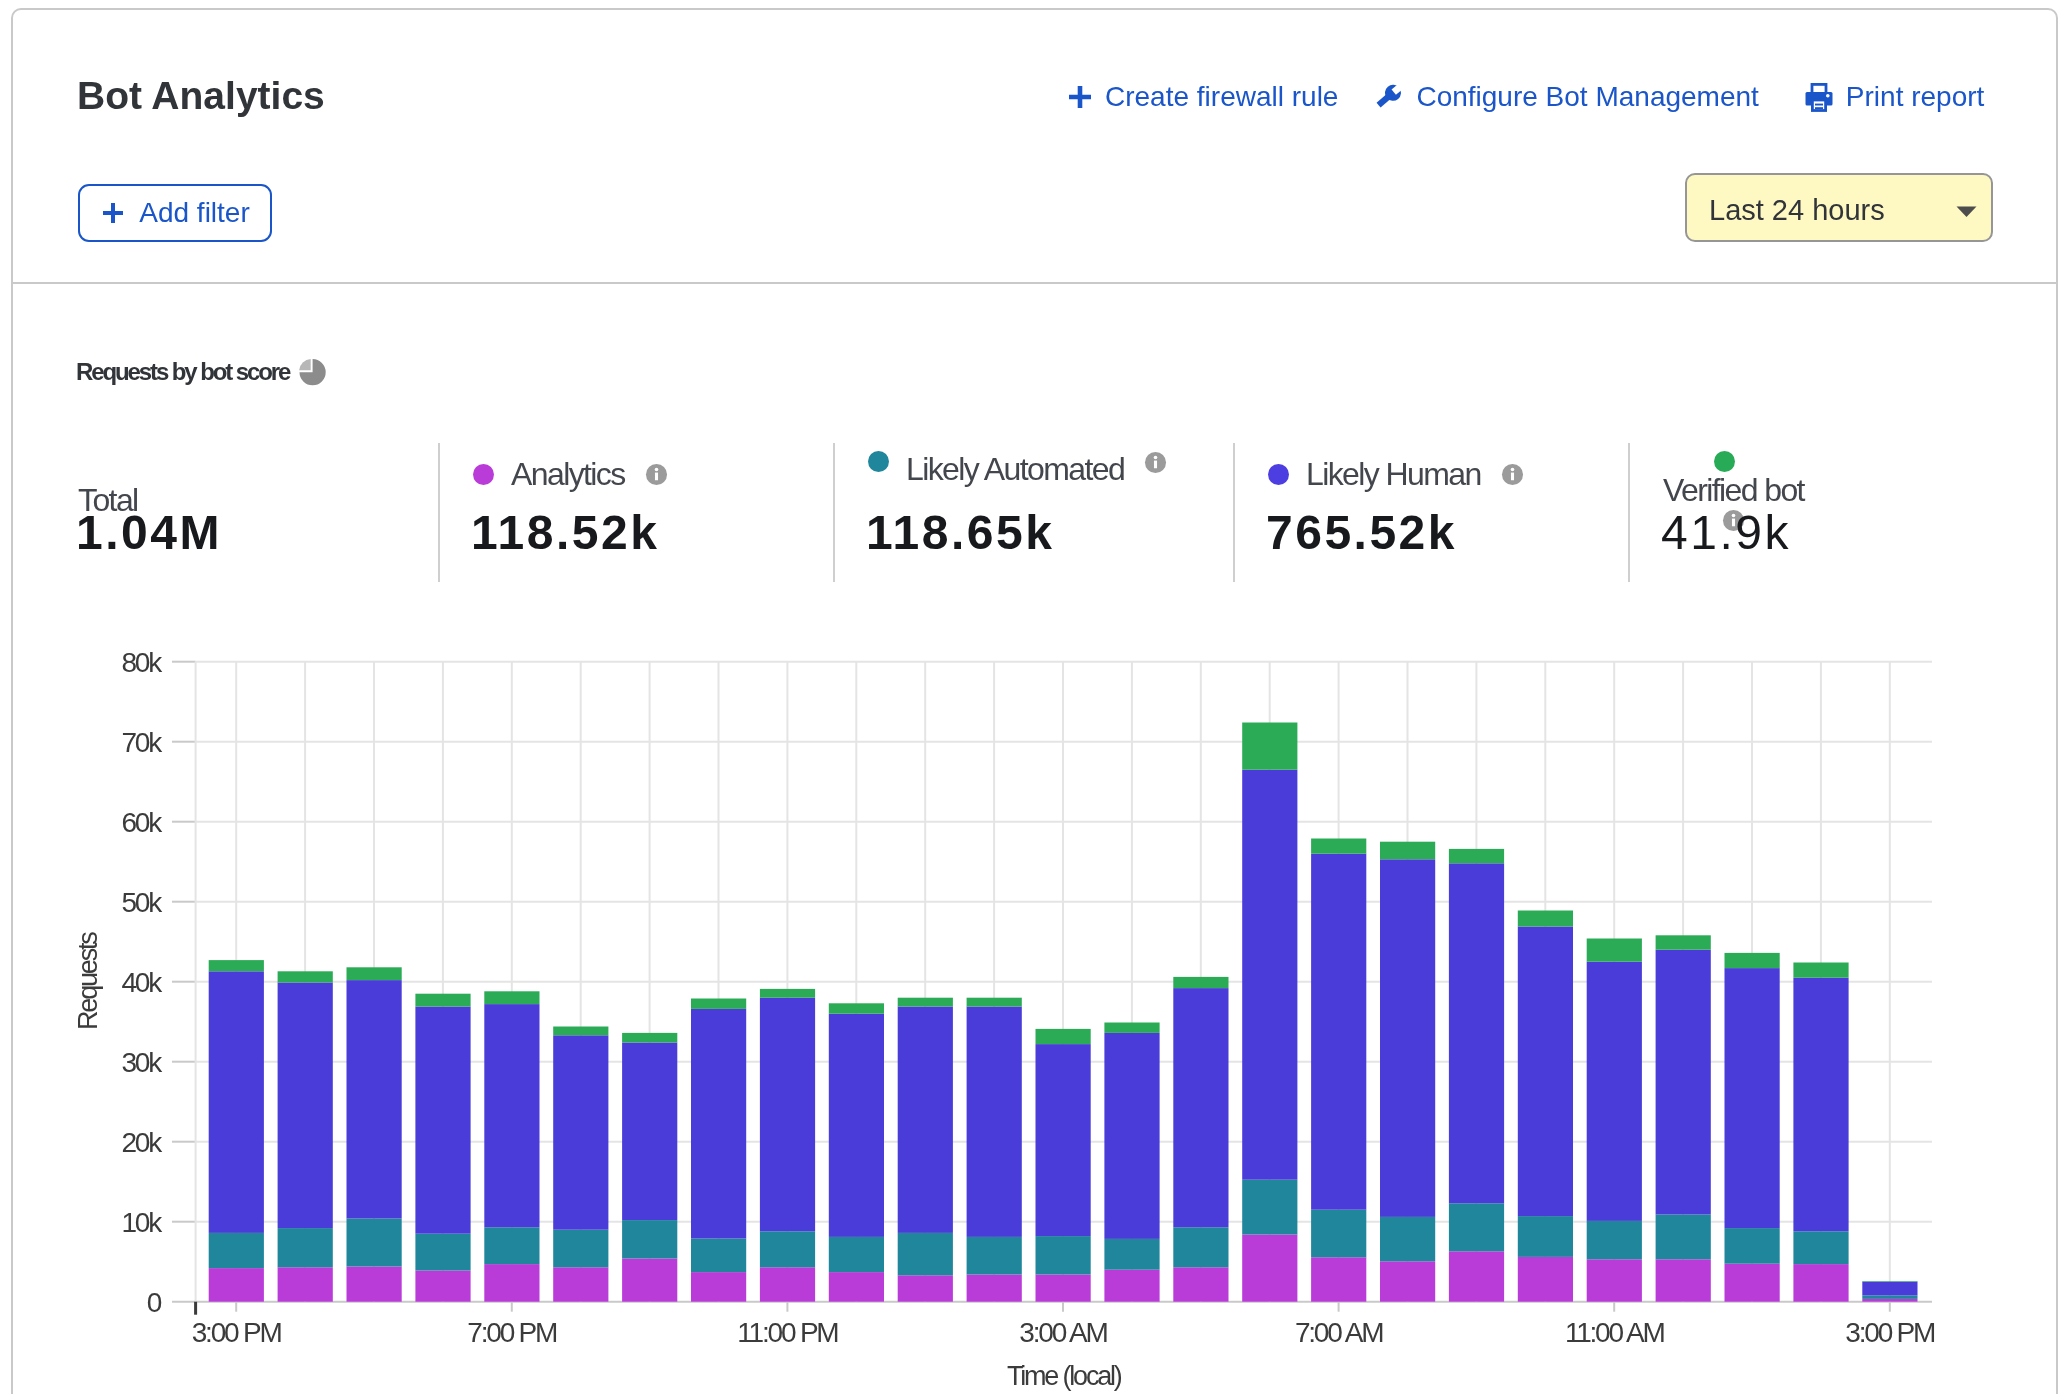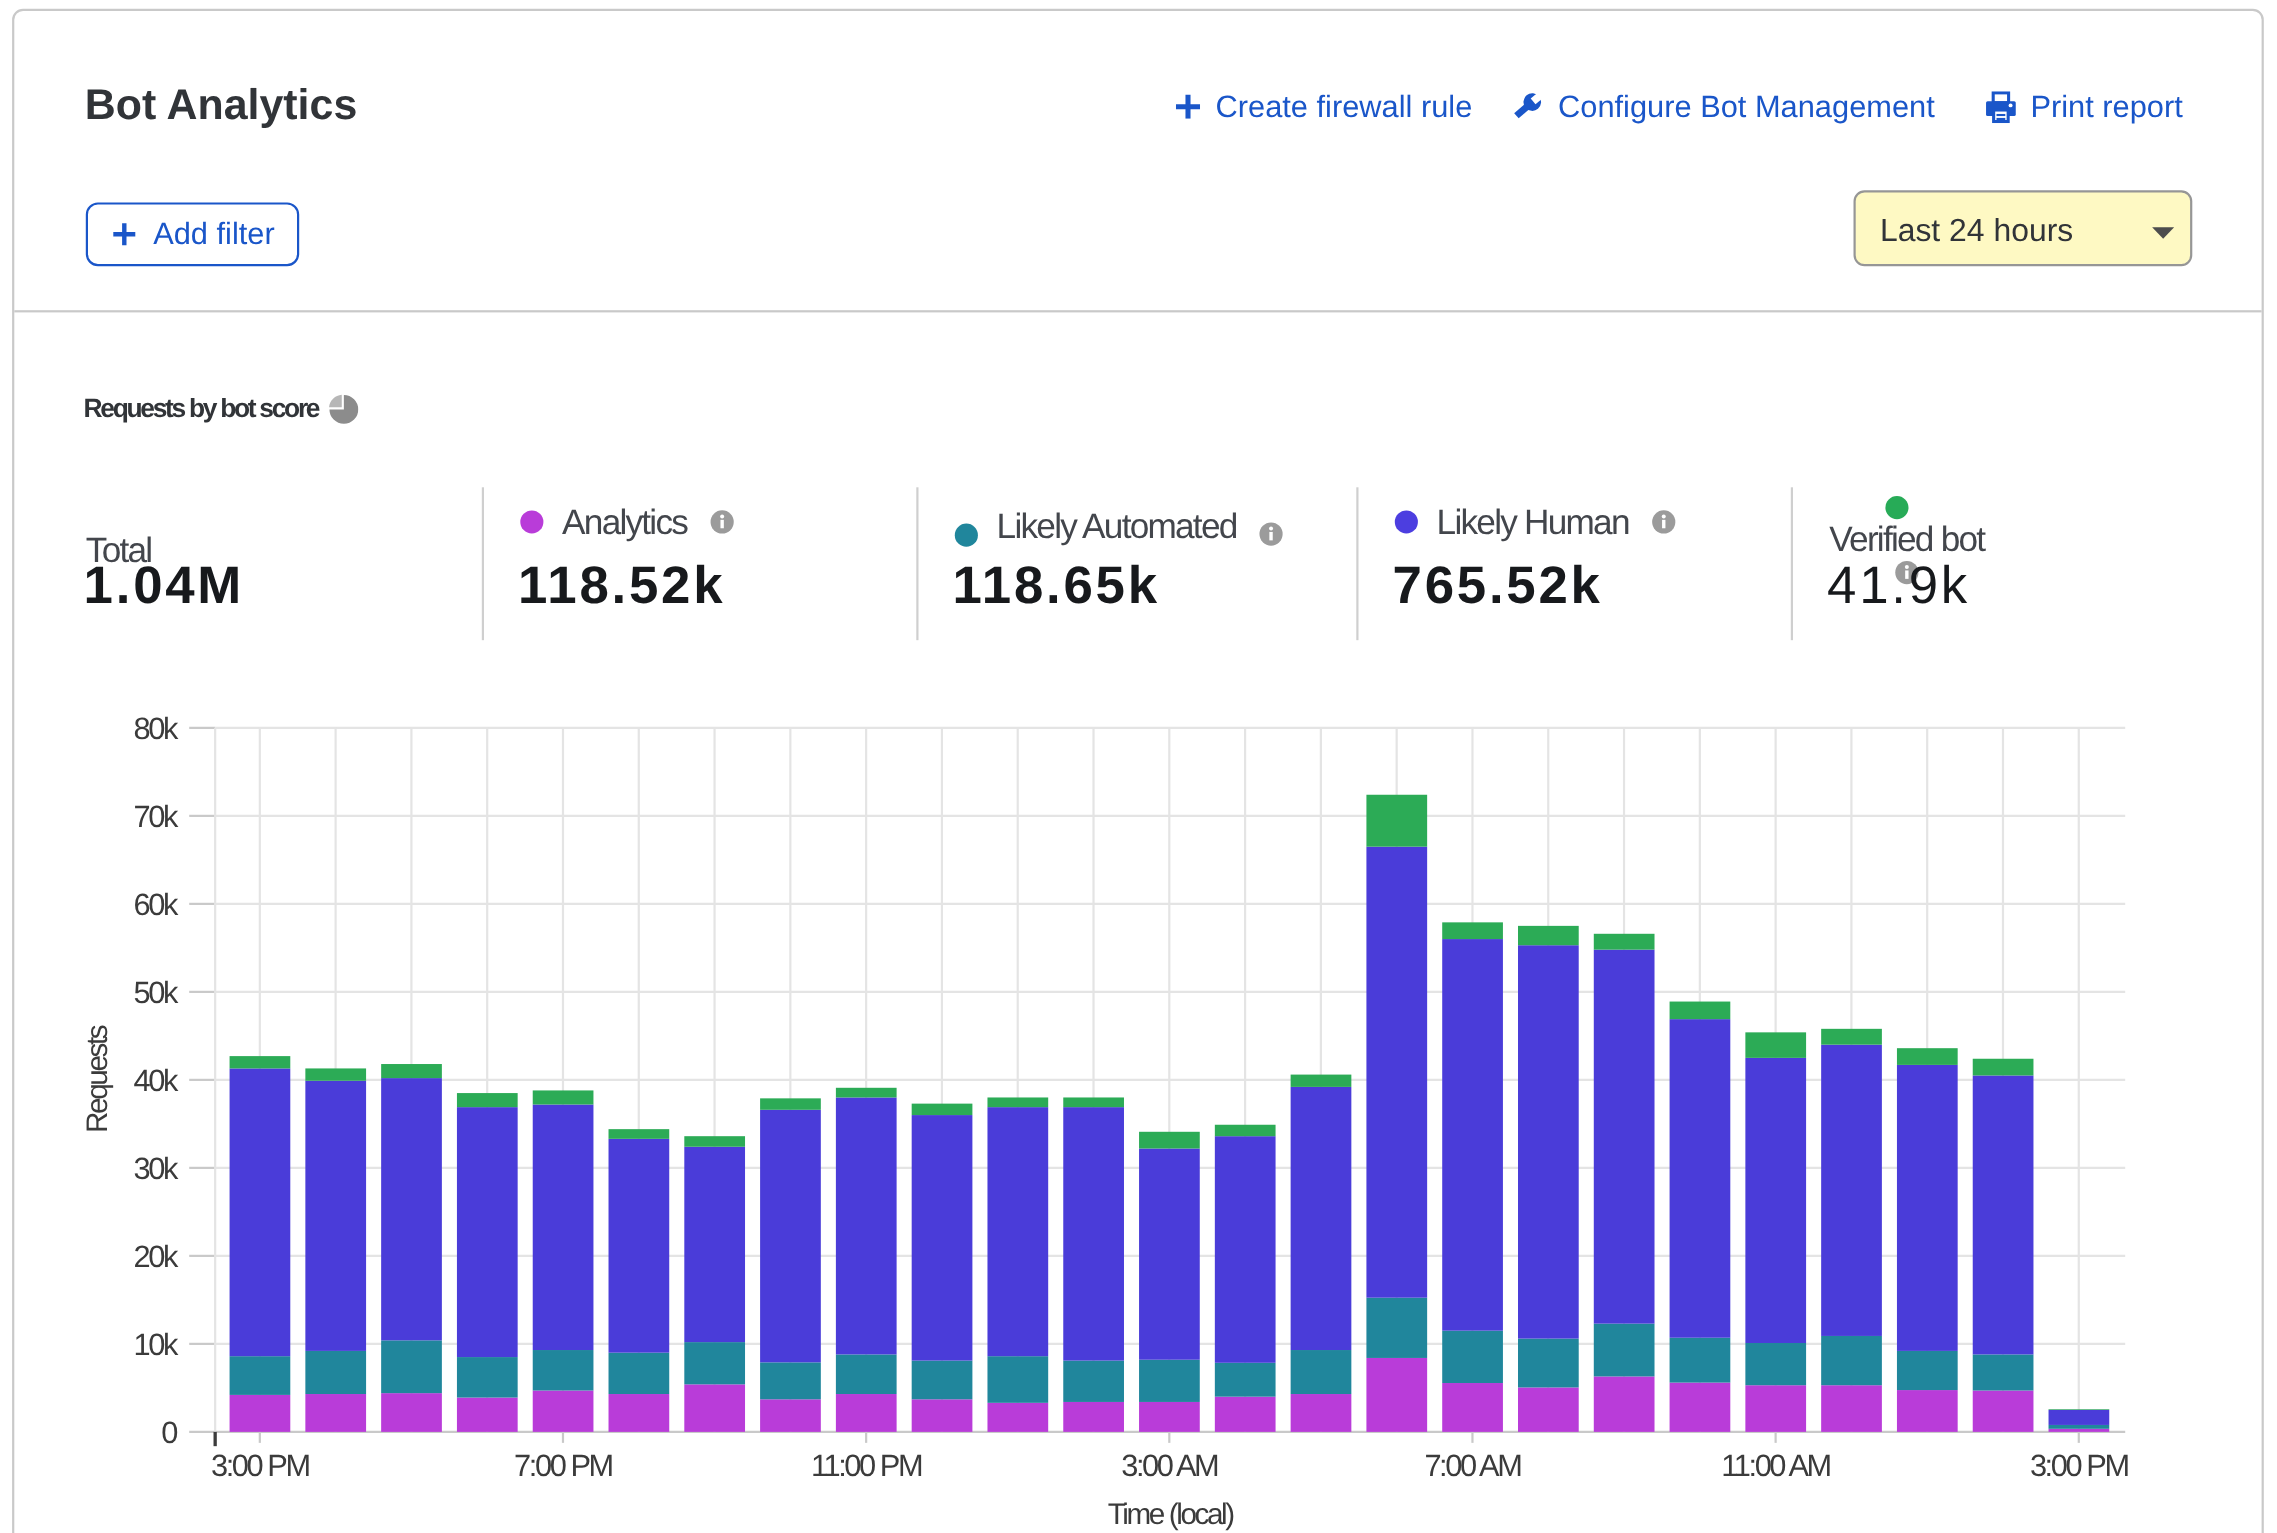--- a/index.html
+++ b/index.html
@@ -69,21 +69,21 @@
     <span style="font-size:32px;letter-spacing:-1.6px;color:#43464c;white-space:nowrap;">Analytics</span>
     <span style="width:20px;flex:none;"></span>
     <svg width="23" height="23" viewBox="0 0 24 24" style="flex:none;">
       <circle cx="12" cy="12" r="11" fill="#9b9b9b"></circle>
       <rect x="10.4" y="10" width="3.2" height="8" fill="#fff"></rect>
       <circle cx="12" cy="6.8" r="1.9" fill="#fff"></circle>
     </svg>
   </div>
 <div style="position:absolute;left:471px;top:505px;font-size:48px;font-weight:bold;color:#17191c;letter-spacing:2.5px;">118.52k</div>
 <div style="position:absolute;left:833px;top:443px;width:2px;height:139px;background:#cfcfcf;"></div>
-<div style="position:absolute;left:868px;top:451px;display:flex;align-items:flex-end;height:46px;">
+<div style="position:absolute;left:868px;top:451px;display:flex;align-items:flex-start;height:46px;">
     <span style="width:21px;height:21px;border-radius:50%;background:#20869c;margin-right:17px;flex:none;"></span>
     <span style="font-size:32px;letter-spacing:-1.6px;color:#43464c;white-space:nowrap;">Likely Automated</span>
     <span style="width:20px;flex:none;"></span>
     <svg width="23" height="23" viewBox="0 0 24 24" style="flex:none;">
       <circle cx="12" cy="12" r="11" fill="#9b9b9b"></circle>
       <rect x="10.4" y="10" width="3.2" height="8" fill="#fff"></rect>
       <circle cx="12" cy="6.8" r="1.9" fill="#fff"></circle>
     </svg>
   </div>
 <div style="position:absolute;left:866px;top:505px;font-size:48px;font-weight:bold;color:#17191c;letter-spacing:2.5px;">118.65k</div>

